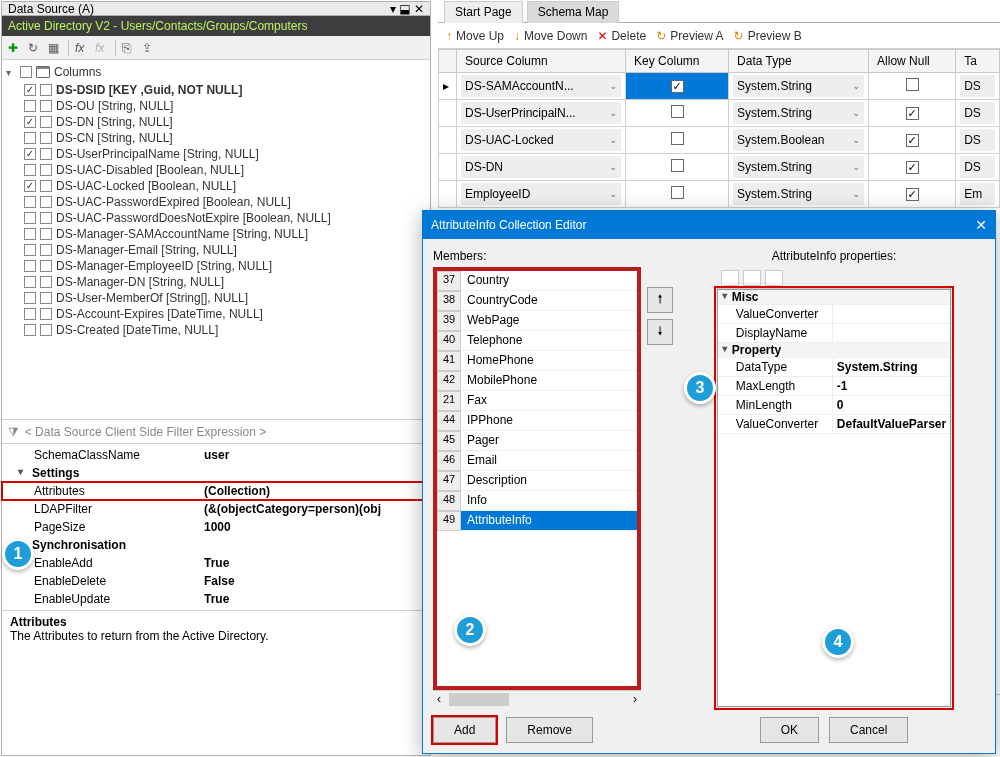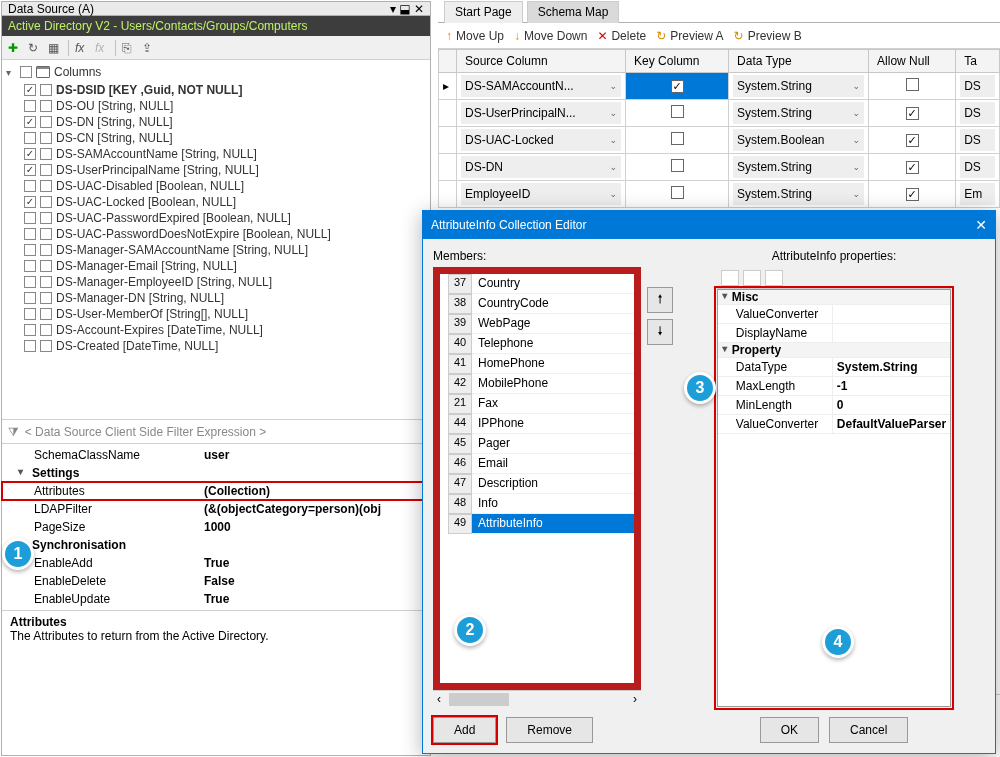--- a/index.html
+++ b/index.html
@@ -63,21 +63,21 @@
 .lp-value { font-weight: bold; }
 
 
 .dialog { position: absolute; left: 422px; top: 210px; width: 574px; height: 544px; border: 1px solid #0078d7; background: #f0f0f0; box-shadow: 0 4px 20px rgba(0,0,0,0.3); }
 .dlg-title { background: #0078d7; color: #fff; height: 28px; display: flex; align-items: center; justify-content: space-between; padding: 0 8px; }
 .dlg-close { color: #fff; cursor: pointer; font-size: 14px; }
 .dlg-body { padding: 10px; display: flex; gap: 10px; height: calc(100% - 28px); }
 .dlg-left { flex: 0 0 240px; display: flex; flex-direction: column; }
 .dlg-right { flex: 1; display: flex; flex-direction: column; align-items: center; }
 .dlg-label { margin-bottom: 4px; }
-.members-list { border: 7px solid #b91c1c; background: #fff; flex: 1; overflow-y: scroll; position: relative; padding-left: 8px; }
+.members-list { border: 4px solid #b91c1c; background: #fff; flex: 1; overflow-y: scroll; position: relative; }
 .member-row { display: flex; height: 20px; }
 .member-num { width: 24px; background: #eee; border: 1px solid #ccc; text-align: center; padding: 1px; font-size: 11px; }
 .member-name { flex: 1; padding: 2px 6px; border-bottom: 1px solid #f0f0f0; }
 .member-row.selected .member-name { background: #0078d7; color: #fff; }
 .hscroll { height: 17px; background: #f0f0f0; border-top: 1px solid #ccc; display: flex; align-items: center; }
 .hscroll span { padding: 0 4px; }
 .hsb-thumb { width: 60px; height: 13px; background: #ccc; margin-left: 4px; }
 .arrow-col { display: flex; flex-direction: column; gap: 6px; margin-top: 20px; }
 .arrow-btn { width: 26px; height: 26px; border: 1px solid #999; background: #e6e6e6; display: flex; align-items: center; justify-content: center; cursor: pointer; }
 .dlg-left-btns { display: flex; gap: 10px; margin-top: 10px; }
@@ -141,25 +141,20 @@
           <span class="">DS-DN [String, NULL]</span>
         </div>
         <div class="tree-node">
           <span class="box "></span>
           <span class="box"></span>
           <span class="">DS-CN [String, NULL]</span>
         </div>
         <div class="tree-node">
           <span class="box checked"></span>
           <span class="box"></span>
-          <span class="">DS-SAMAccountName [String, NULL]</span>
-        </div>
-        <div class="tree-node">
-          <span class="box checked"></span>
-          <span class="box"></span>
           <span class="">DS-UserPrincipalName [String, NULL]</span>
         </div>
         <div class="tree-node">
           <span class="box "></span>
           <span class="box"></span>
           <span class="">DS-UAC-Disabled [Boolean, NULL]</span>
         </div>
         <div class="tree-node">
           <span class="box checked"></span>
           <span class="box"></span>

